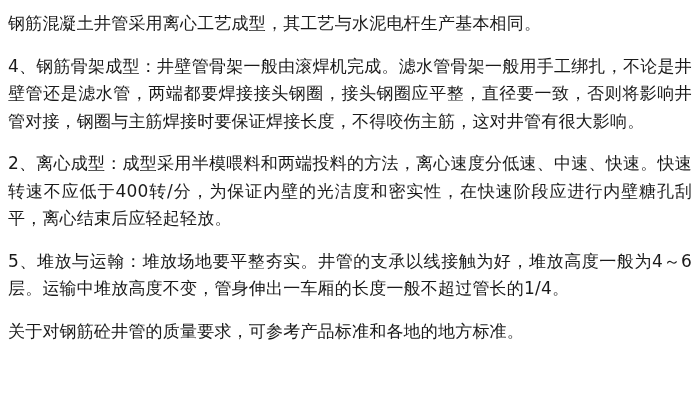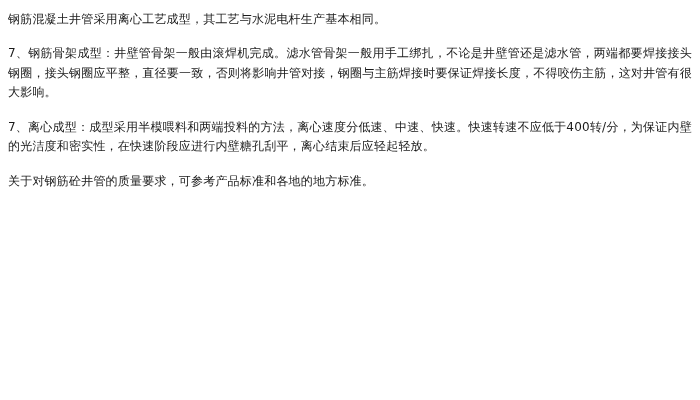--- a/index.html
+++ b/index.html
@@ -13,31 +13,32 @@
     font-family: "DejaVu Sans", "Liberation Sans", sans-serif;
     color: #1a1a1a;
     overflow: hidden;
   }
   .doc {
     box-sizing: border-box;
     width: 700px;
     padding: 10px 8px 4px 8px;
   }
   .para {
-    font-size: 12px;
+    font-size: 17px;
     line-height: 1.62;
     text-align: justify;
     margin: 0 0 15px 0;
     letter-spacing: 0.2px;
   }
   .para:last-child {
     margin-bottom: 14px;
   }
 </style>
 </head>
 <body>
 
 <div class="doc">
   <p class="para">钢筋混凝土井管采用离心工艺成型，其工艺与水泥电杆生产基本相同。</p>
-  <p class="para">7、钢筋骨架成型：井壁管骨架一般由滚焊机完成。滤水管骨架一般用手工绑扎，不论是井壁管还是滤水管，两端都要焊接接头钢圈，接头钢圈应平整，直径要一致，否则将影响井管对接，钢圈与主筋焊接时要保证焊接长度，不得咬伤主筋，这对井管有很大影响。</p>
-  <p class="para">7、离心成型：成型采用半模喂料和两端投料的方法，离心速度分低速、中速、快速。快速转速不应低于400转/分，为保证内壁的光洁度和密实性，在快速阶段应进行内壁糖孔刮平，离心结束后应轻起轻放。</p>
+  <p class="para">4、钢筋骨架成型：井壁管骨架一般由滚焊机完成。滤水管骨架一般用手工绑扎，不论是井壁管还是滤水管，两端都要焊接接头钢圈，接头钢圈应平整，直径要一致，否则将影响井管对接，钢圈与主筋焊接时要保证焊接长度，不得咬伤主筋，这对井管有很大影响。</p>
+  <p class="para">2、离心成型：成型采用半模喂料和两端投料的方法，离心速度分低速、中速、快速。快速转速不应低于400转/分，为保证内壁的光洁度和密实性，在快速阶段应进行内壁糖孔刮平，离心结束后应轻起轻放。</p>
+  <p class="para">5、堆放与运翰：堆放场地要平整夯实。井管的支承以线接触为好，堆放高度一般为4～6层。运输中堆放高度不变，管身伸出一车厢的长度一般不超过管长的1/4。</p>
   <p class="para">关于对钢筋砼井管的质量要求，可参考产品标准和各地的地方标准。</p>
 </div>
 
 </body></html>

